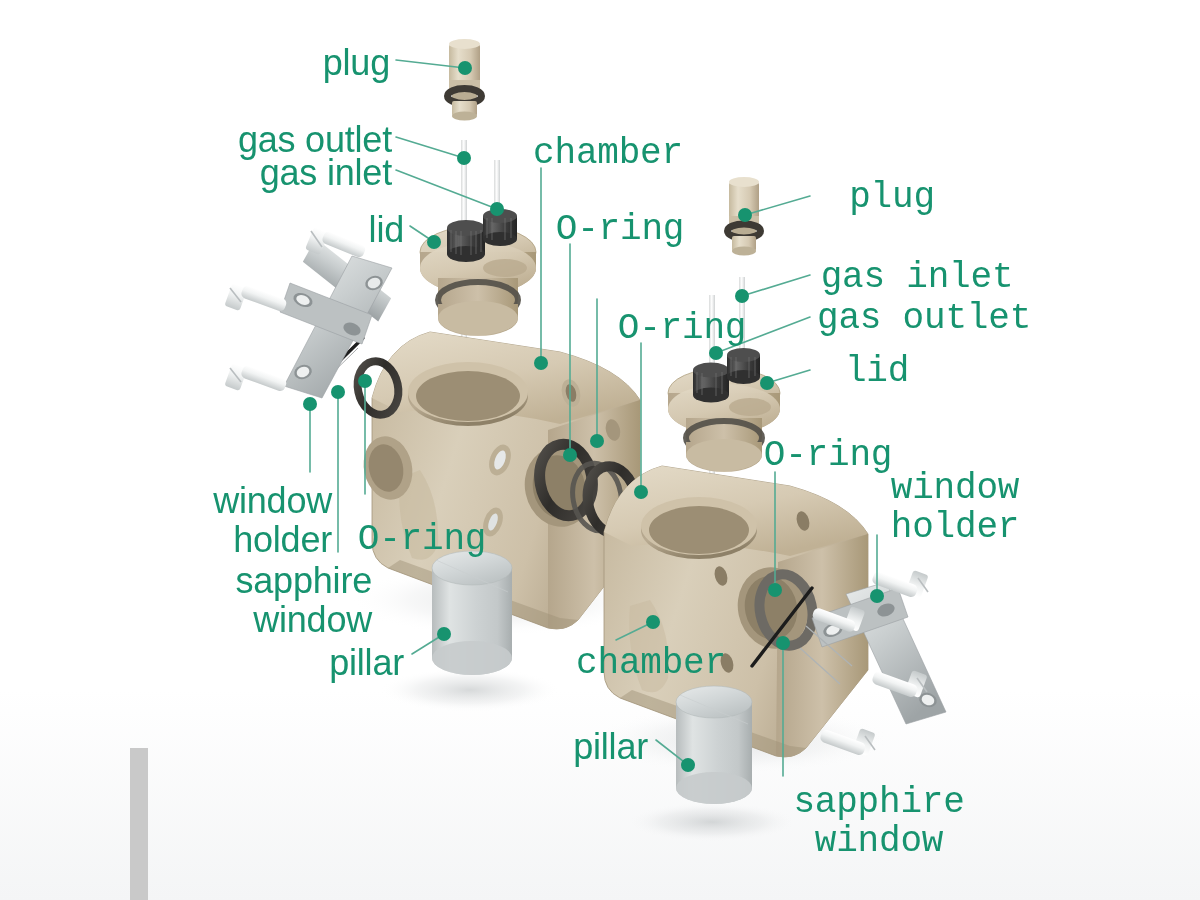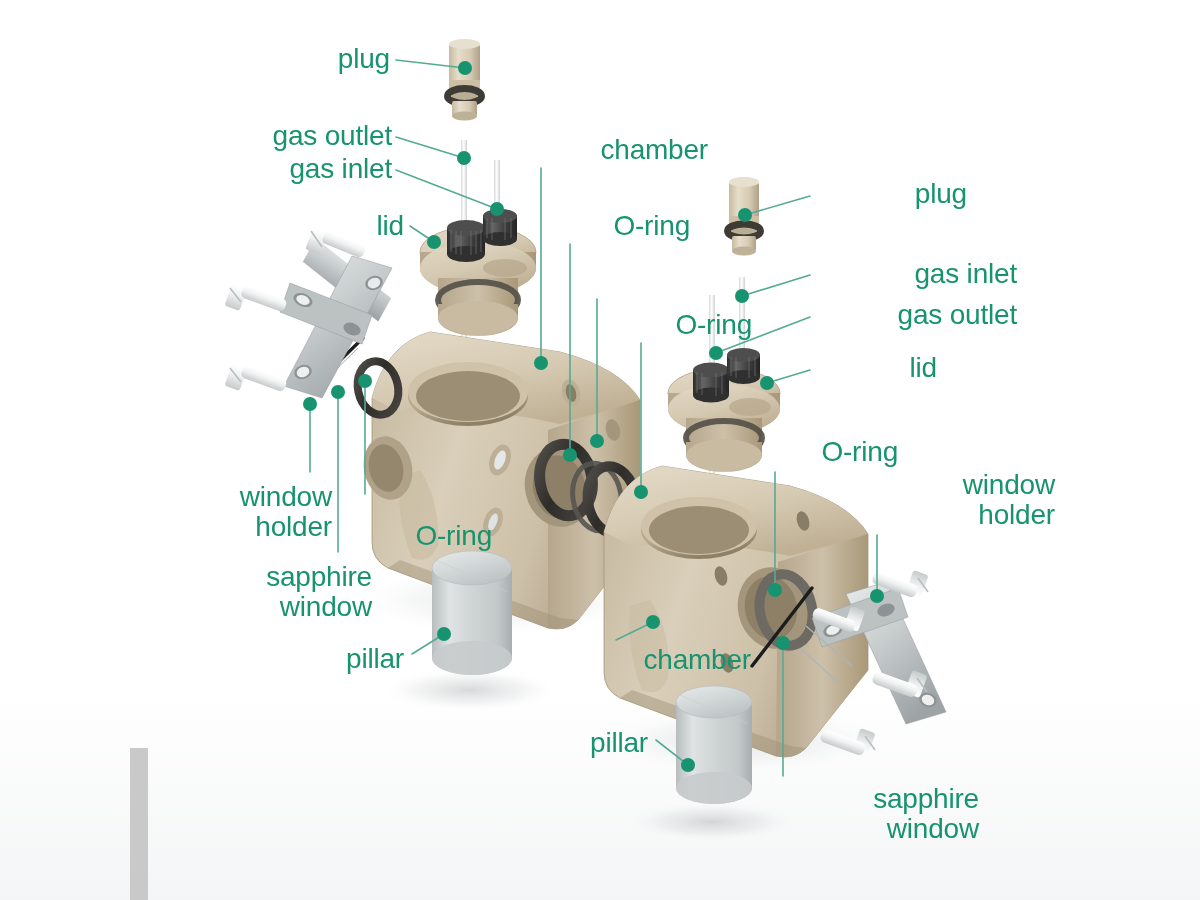--- a/index.html
+++ b/index.html
@@ -15,28 +15,28 @@
     background: #ffffff;
   }
   #art { position: absolute; inset: 0; }
   #labels { position: absolute; inset: 0; pointer-events: none; }
 
   .label {
     position: absolute;
     color: #17936f;
     font-family: "Liberation Sans", sans-serif;
     font-weight: 400;
-    font-size: 28px;
+    font-size: 36px;
     line-height: 1.08;
     white-space: pre;
     letter-spacing: -0.2px;
     pointer-events: auto;
   }
   .label.r { text-align: right; }
-  .label.l { text-align: right; }
+  .label.l { text-align: center; font-family: Liberation Mono, monospace; }
 
   .corner-bar {
     position: absolute;
     background: #c9c9c9;
   }
 </style>
 </head>
 <body>
 
 <div id="stage">

